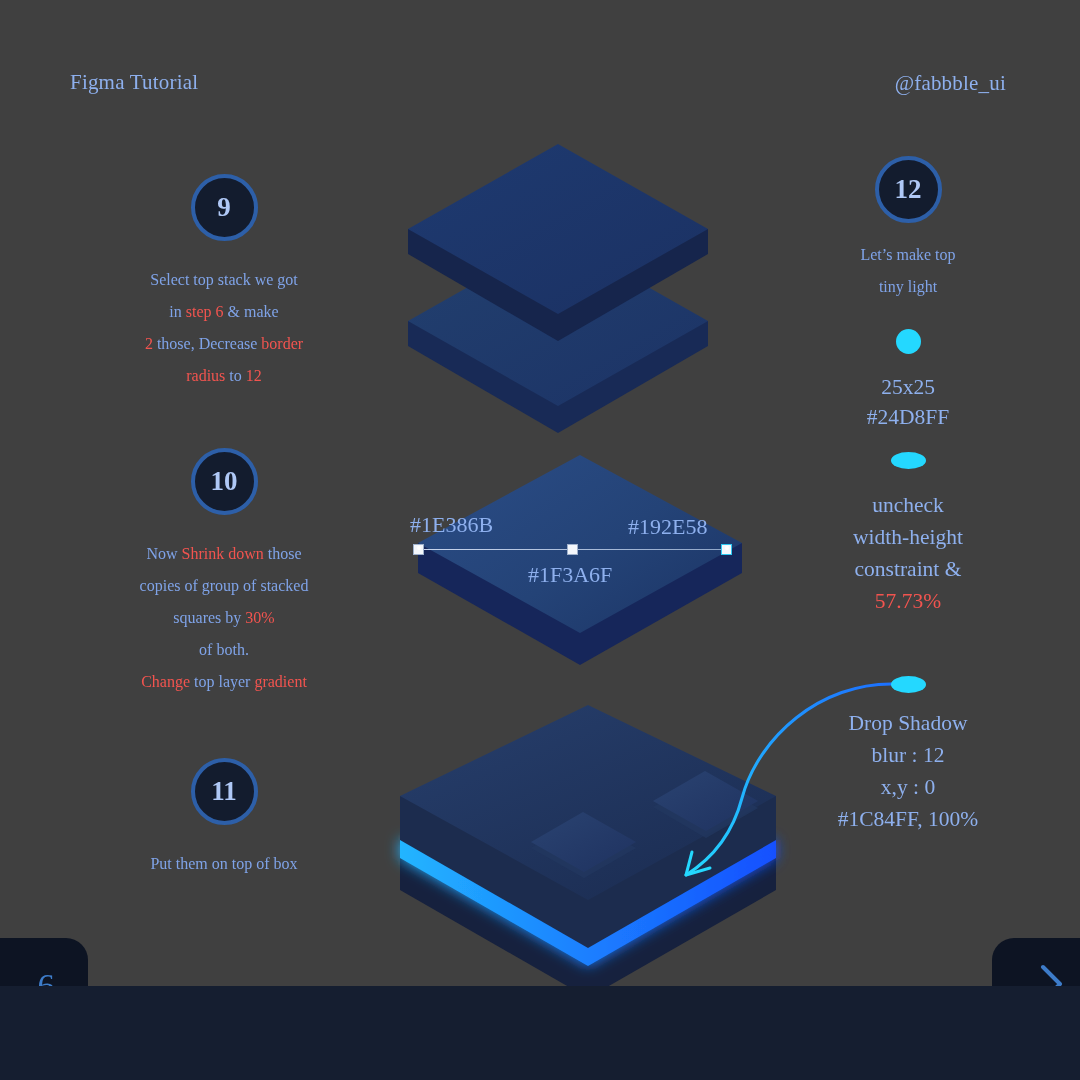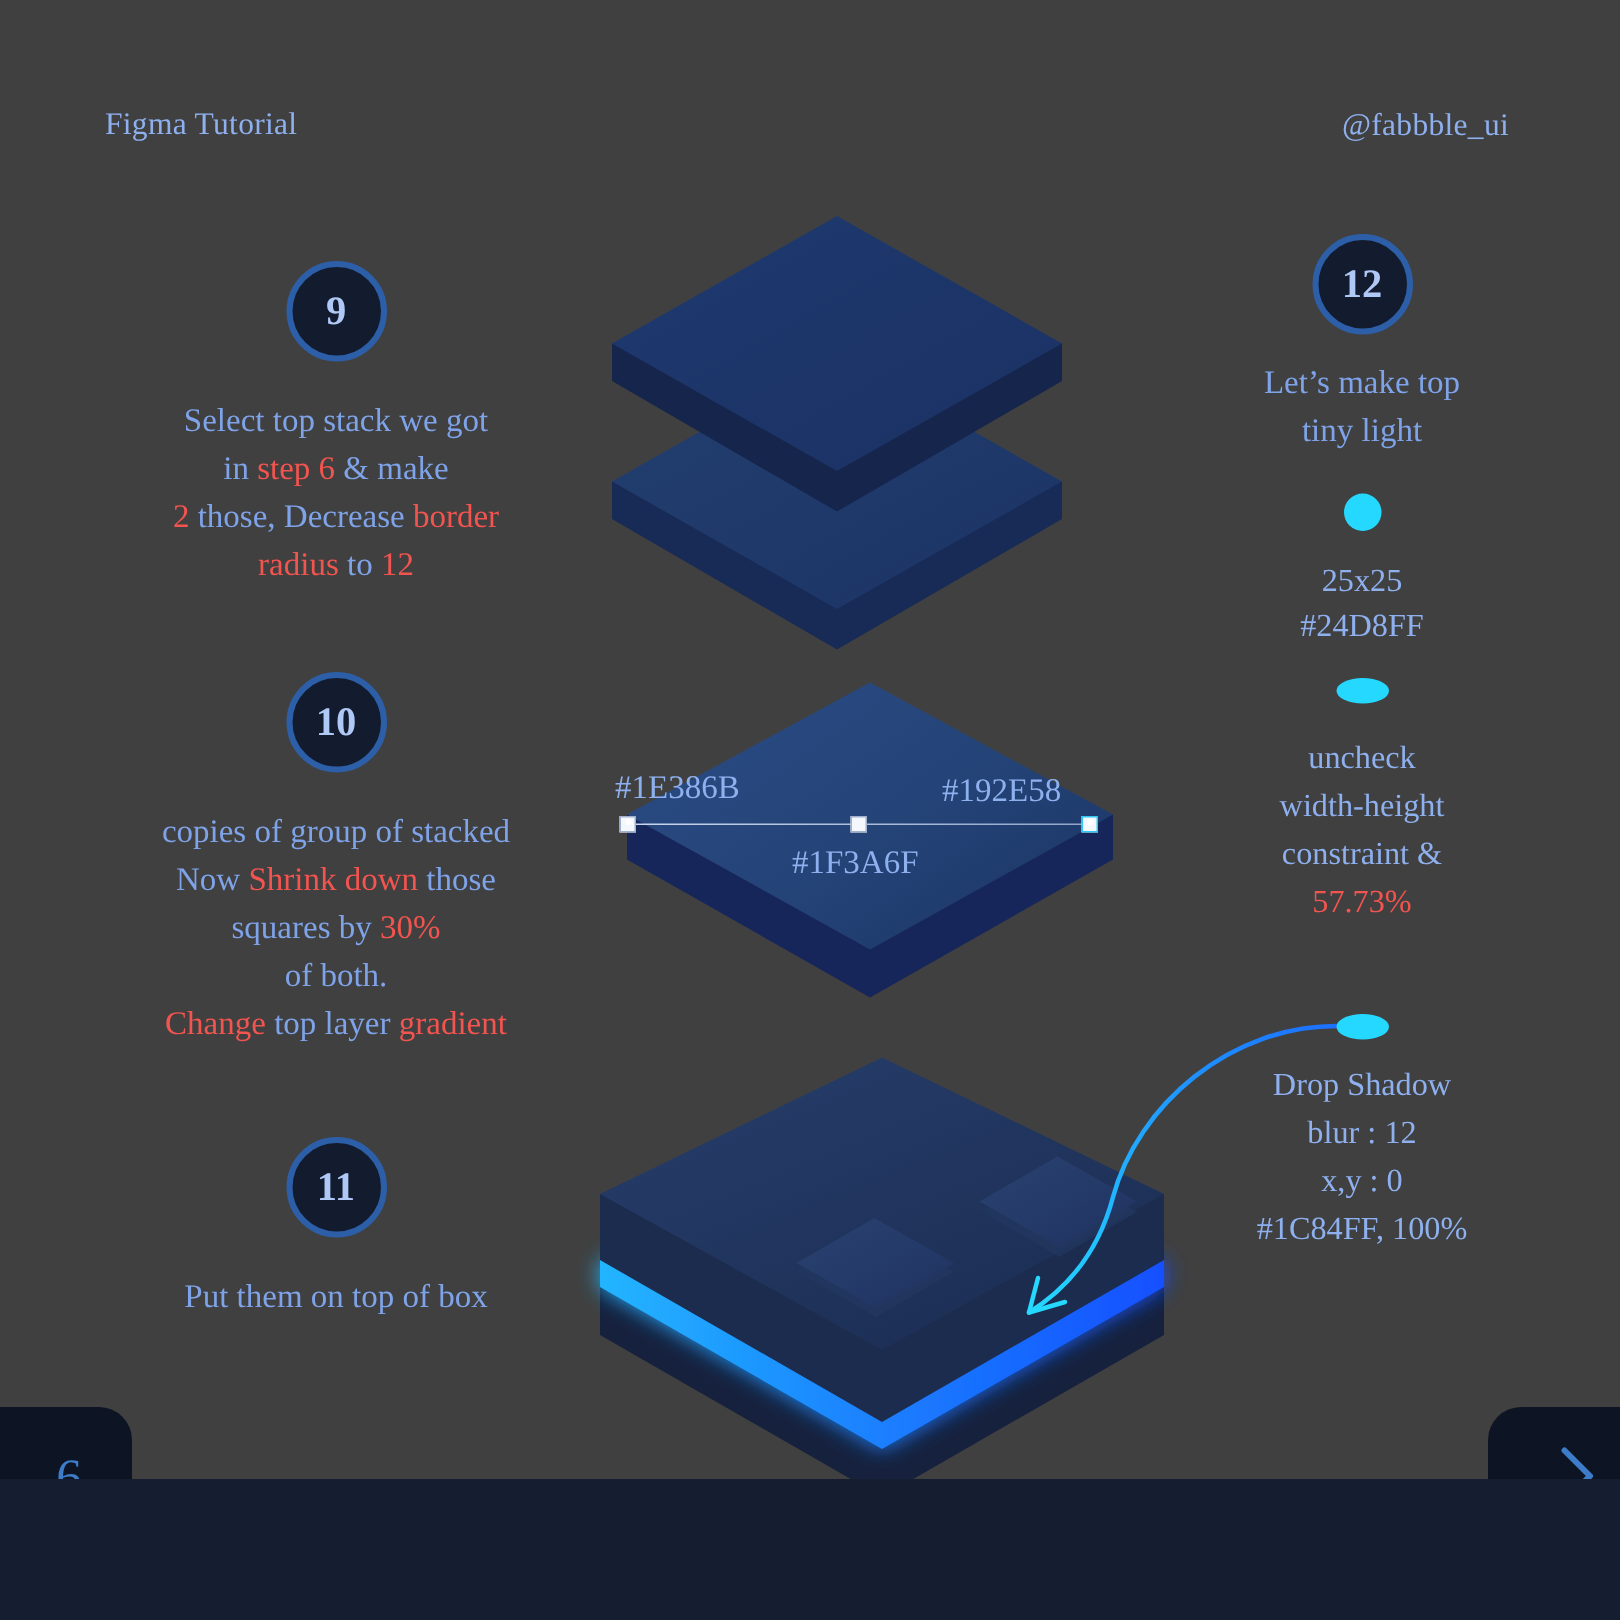--- a/index.html
+++ b/index.html
@@ -21,21 +21,21 @@
     width:67px;height:67px;border-radius:50%;
     border:4px solid #2D5FA8;
     background:#131C2E;
     margin:0 auto;
     display:flex;align-items:center;justify-content:center;
     font-size:27px;font-weight:bold;color:#AFC8F6;
     box-sizing:border-box;
   }
   .step-text{
     margin-top:23px;
-    font-size:22px;line-height:32px;
+    font-size:16px;line-height:32px;
     color:#7FA3E8;
   }
   .rd{color:#F2544F;}
   .blk{margin-bottom:0;}
 
   #blk9{position:absolute;left:34px;top:174px;width:380px;text-align:center;}
   #blk10{position:absolute;left:34px;top:448px;width:380px;text-align:center;}
   #blk11{position:absolute;left:34px;top:758px;width:380px;text-align:center;}
 
   
@@ -200,22 +200,22 @@
         <div><span>Select top stack we got</span></div>
         <div><span>in </span><span class="rd">step 6</span><span> &amp; make</span></div>
         <div><span class="rd">2</span><span> those, Decrease </span><span class="rd">border</span></div>
         <div><span class="rd">radius</span><span> to </span><span class="rd">12</span></div>
       </div>
   </div>
 
   <div class="blk" id="blk10">
     <div class="step-circle">10</div>
     <div class="step-text">
+        <div><span>Now </span><span class="rd">Shrink down</span><span> those</span></div>
         <div><span>copies of group of stacked</span></div>
-        <div><span>Now </span><span class="rd">Shrink down</span><span> those</span></div>
         <div><span>squares by </span><span class="rd">30%</span></div>
         <div><span>of both.</span></div>
         <div><span class="rd">Change</span><span> top layer </span><span class="rd">gradient</span></div>
       </div>
   </div>
 
   <div class="blk" id="blk11">
     <div class="step-circle">11</div>
     <div class="step-text">
         <div><span>Put them on top of box</span></div>

